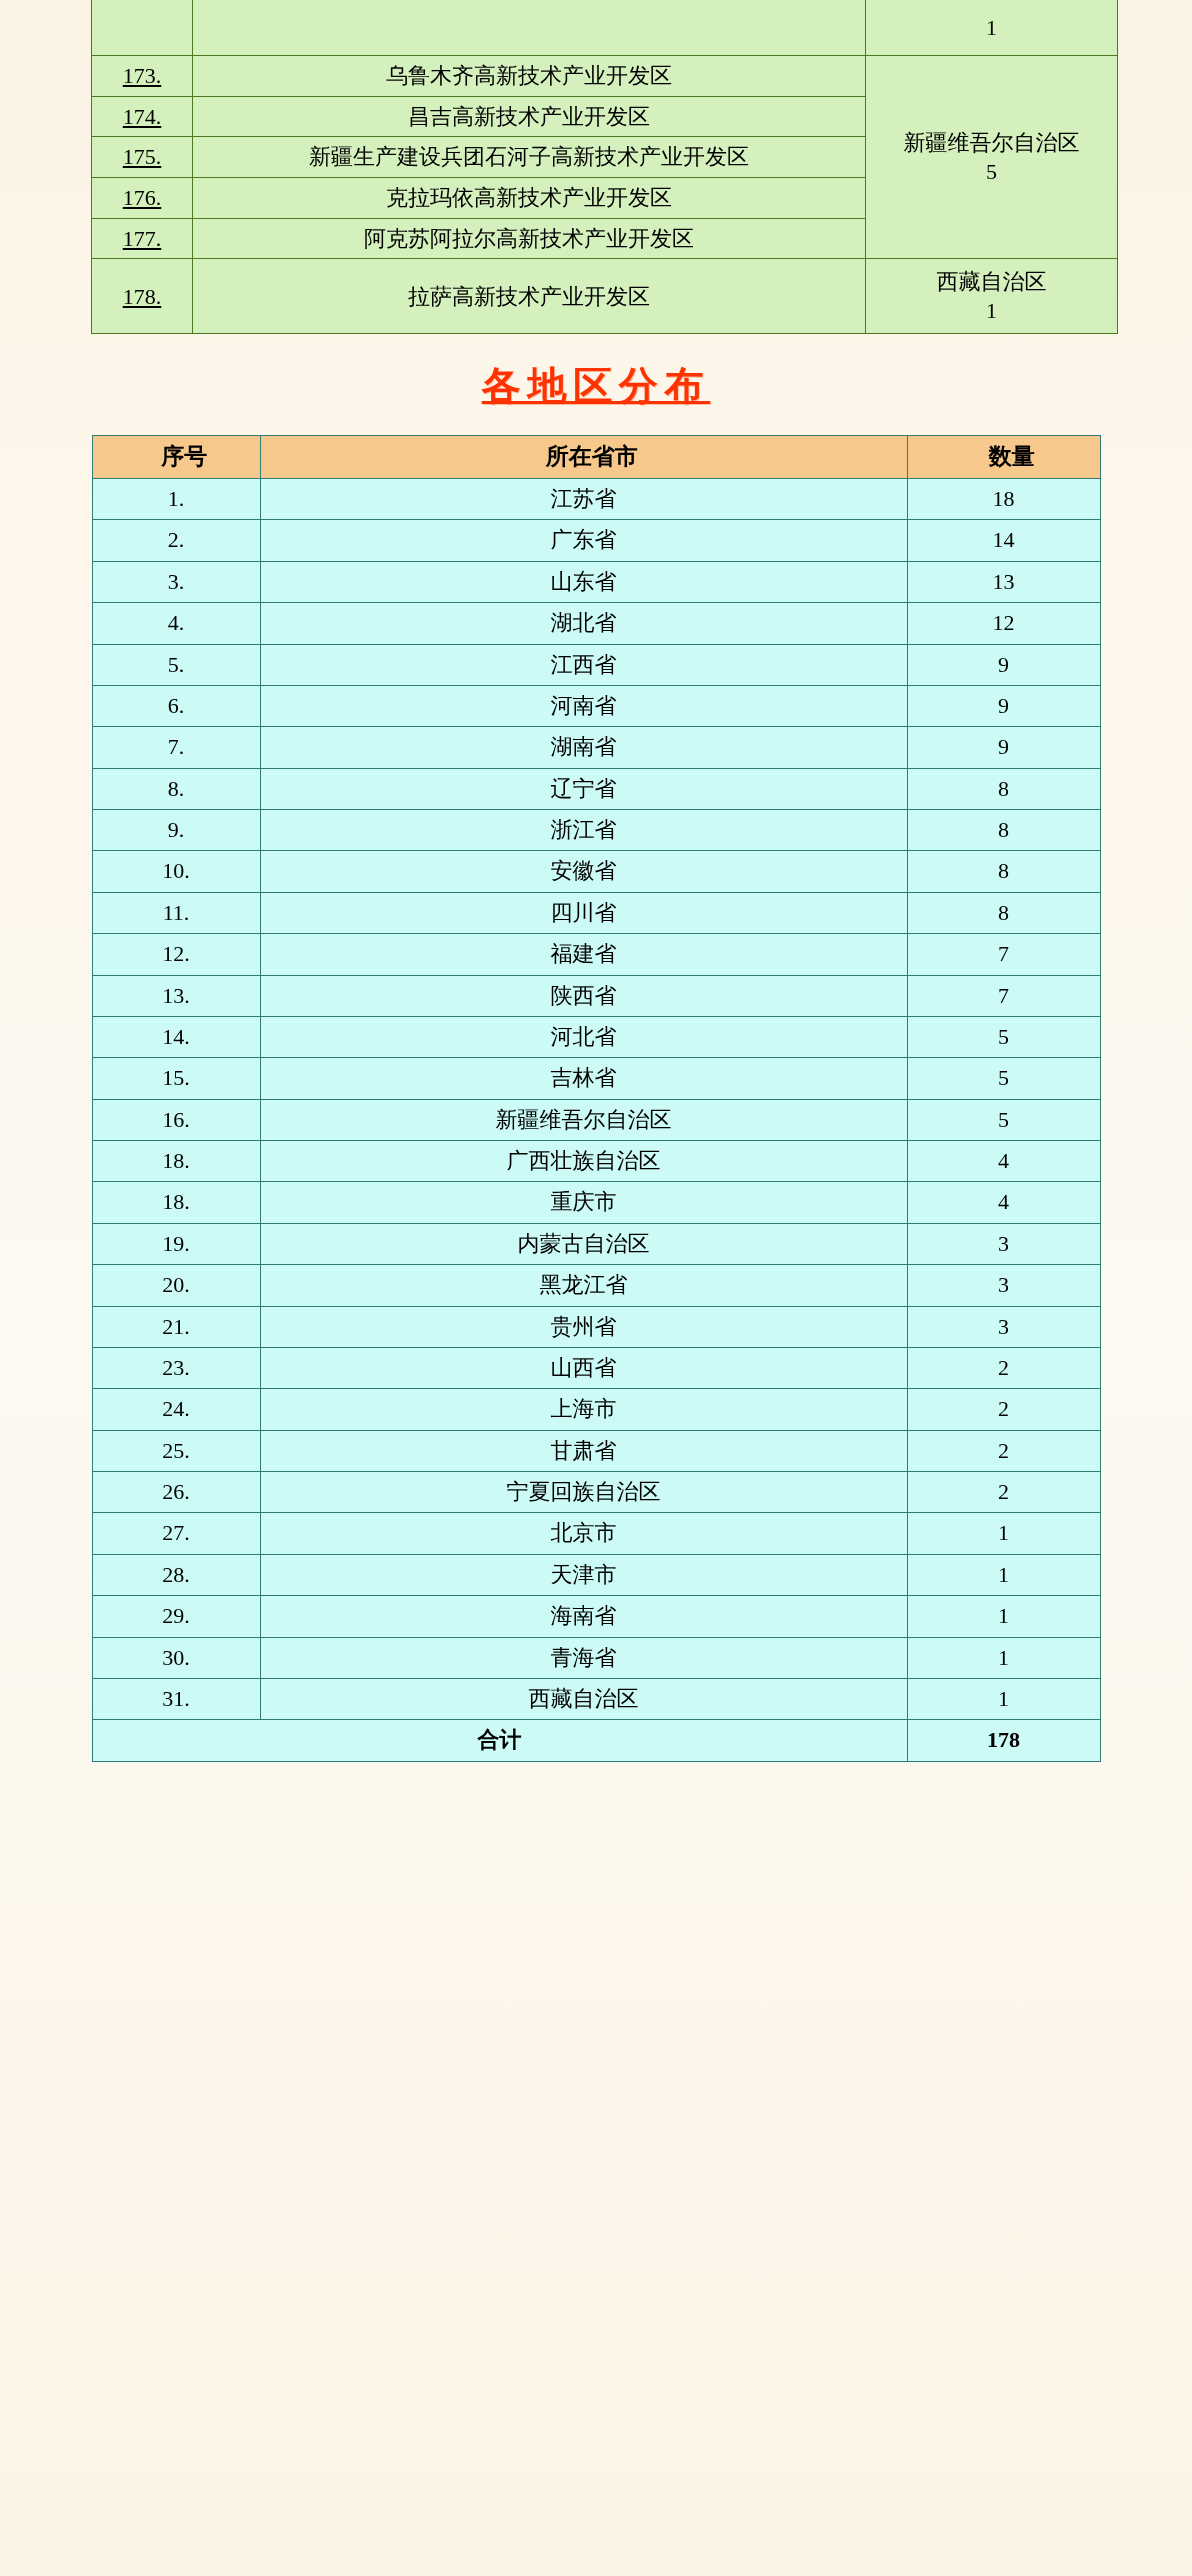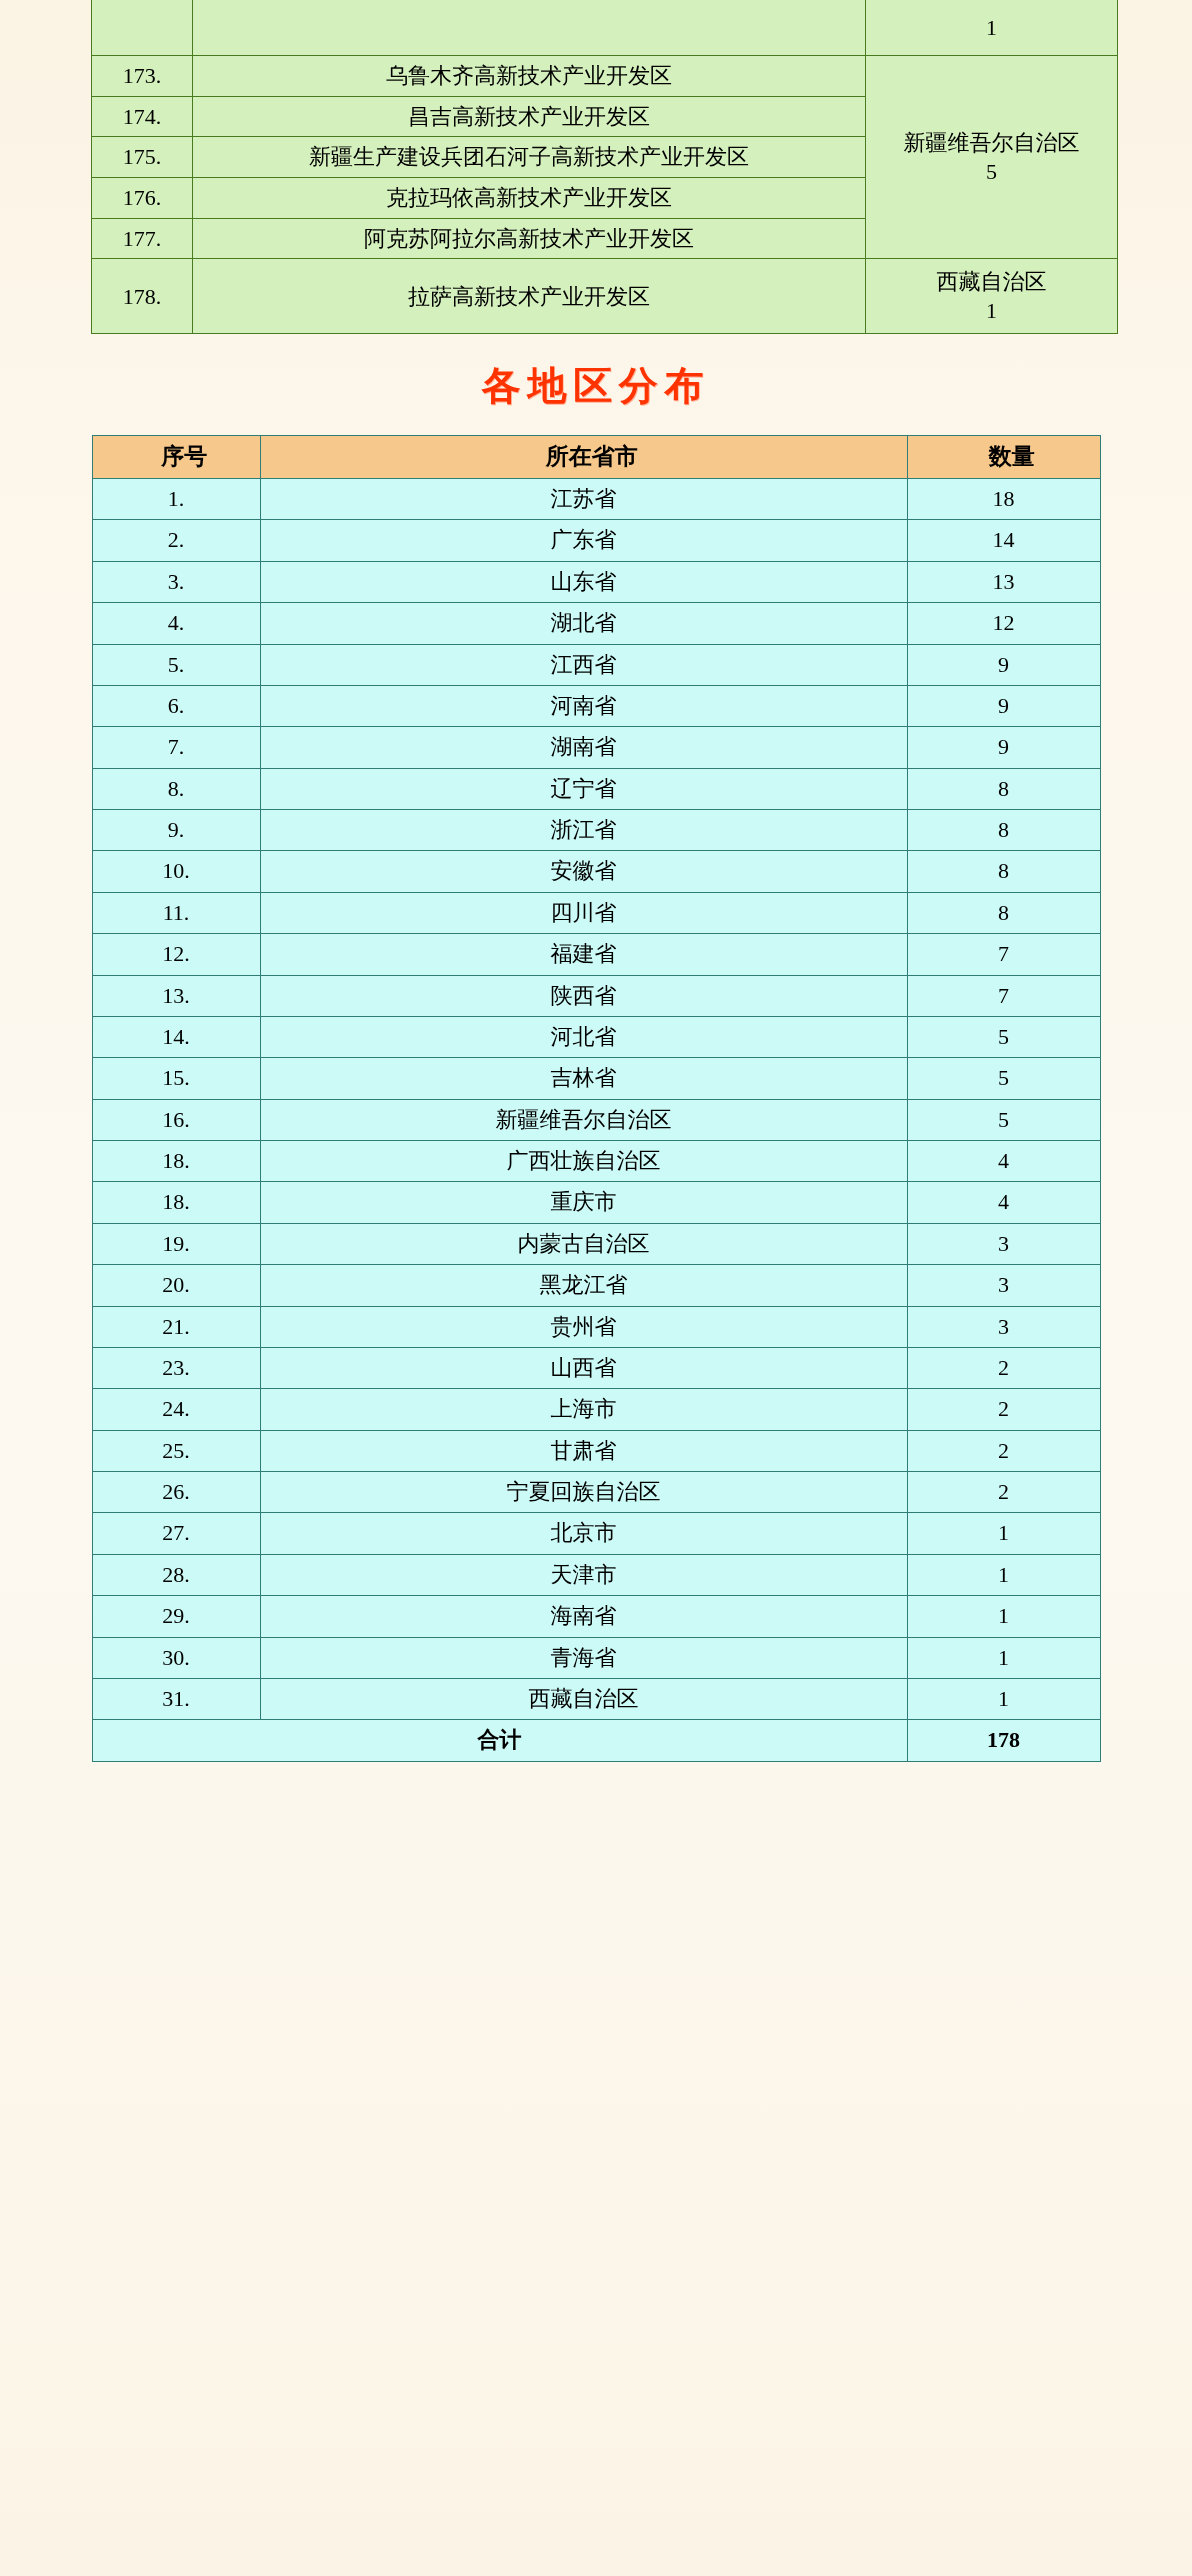--- a/index.html
+++ b/index.html
@@ -39,20 +39,21 @@
     font-size: 22px;
     color: #000;
     text-align: center;
     vertical-align: middle;
     padding: 5px 3.4px;
     line-height: 1.35;
     font-family: "Liberation Serif", "DejaVu Serif", serif;
   }
   table.top td.num {
     width: 101px;
+    text-decoration: underline;
   }
   table.top td.name {
     width: 673px;
   }
   table.top td.prov {
     width: 252px;
   }
   .cut-row td {
     height: 45px;
     border-top: none !important;
@@ -61,20 +62,21 @@
   
   .section-title {
     text-align: center;
     color: #ff3300;
     font-size: 39px;
     font-weight: bold;
     letter-spacing: 6.7px;
     margin: 25px 0 22px 0;
     font-family: "DejaVu Serif", "Liberation Serif", serif;
     text-shadow: 0.8px 0.8px 0 #ffb199;
+    text-decoration: underline;
   }
 
   
   table.dist {
     margin: 0 auto;
     width: 1009px;
   }
   table.dist th, table.dist td {
     border: 1.7px solid #2f7d74;
     font-size: 22px;

